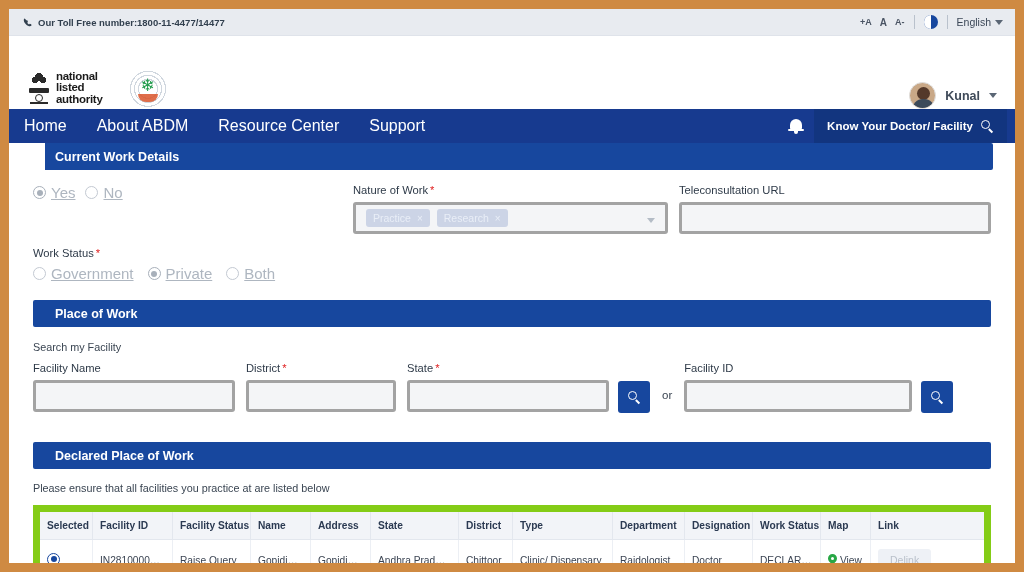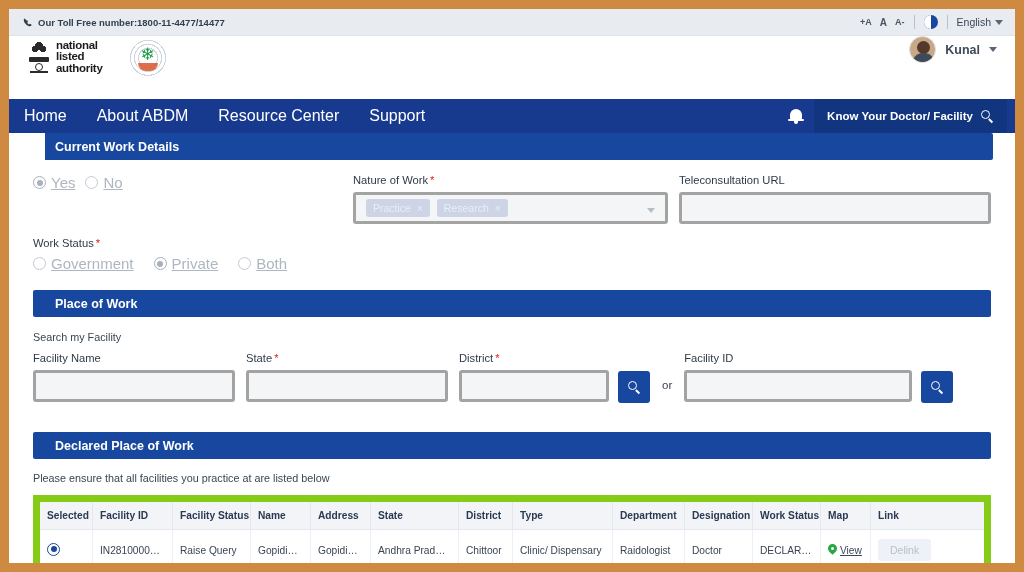--- a/index.html
+++ b/index.html
@@ -32,21 +32,21 @@
   .vdiv { width:1px; height:14px; background:#b9c1cc; }
   .contrast {
     width:14px; height:14px; border-radius:50%; background:#17479e;
     display:inline-block; position:relative; overflow:hidden; cursor:pointer;
   }
   .contrast::after{ content:""; position:absolute; left:0; top:0; width:50%; height:100%; background:#fff; }
   .lang { display:flex; align-items:center; gap:4px; font-size:10.5px; color:#3b4757; cursor:pointer; }
   .chev { width:0;height:0;border-left:4px solid transparent;border-right:4px solid transparent;border-top:5px solid #5a6675; }
 
   
-  .brandbar { height:63px; background:#fff; display:flex; align-items:flex-start; justify-content:space-between; padding:0 18px 0 20px; }
+  .brandbar { height:73px; background:#fff; display:flex; align-items:flex-end; justify-content:space-between; padding:0 18px 0 20px; }
   .logos { display:flex; align-items:center; gap:22px; }
   .nha-logo { display:flex; align-items:center; gap:7px; }
   .emblem { width:20px; height:34px; position:relative; }
   .emblem .lions { position:absolute; top:2px; left:2px; width:16px; height:14px; background:
       radial-gradient(circle at 4px 7px, #2a2a2a 3.2px, transparent 3.4px),
       radial-gradient(circle at 12px 7px, #2a2a2a 3.2px, transparent 3.4px),
       radial-gradient(circle at 8px 4px, #2a2a2a 4px, transparent 4.2px); }
   .emblem .base { position:absolute; top:17px; left:0; width:20px; height:5px; background:#2a2a2a; border-radius:1px; }
   .emblem .chakra { position:absolute; top:23px; left:6px; width:8px; height:8px; border:1.4px solid #2a2a2a; border-radius:50%; }
   .emblem .motto { position:absolute; top:31px; left:1px; width:18px; height:2px; background:#2a2a2a; }
@@ -273,21 +273,21 @@
       </div>
 
       <div style="width:312px; margin-left:11px;">
         <span class="lbl">Teleconsultation URL</span>
         <div class="inp"></div>
       </div>
     </div>
 
     <div style="margin-top:13px;">
       <span class="lbl"><span>Work Status</span><span class="req">*</span></span>
-      <div class="radio-row" style="gap:20px;align-items:flex-end;">
+      <div class="radio-row" style="gap:14px;align-items:flex-end;">
         <label class="radio">
           <span class="rd"></span>
           <span>Government</span>
         </label>
         <label class="radio">
           <span class="rd on"></span>
           <span>Private</span>
         </label>
         <label class="radio">
           <span class="rd"></span>
@@ -300,26 +300,26 @@
       <span>Place of Work</span>
     </div>
 
     <div class="hint" style="margin-top:14px;">Search my Facility</div>
 
     <div class="row" style="margin-top:9px; align-items:flex-start;">
       <div style="width:202px;">
         <span class="lbl">Facility Name</span>
         <div class="inp"></div>
       </div>
+      <div style="width:150px; margin-left:11px;">
+        <span class="lbl"><span>District</span><span class="req">*</span></span>
+        <div class="inp sel"></div>
+      </div>
       <div style="width:202px; margin-left:11px;">
         <span class="lbl"><span>State</span><span class="req">*</span></span>
-        <div class="inp sel"></div>
-      </div>
-      <div style="width:150px; margin-left:11px;">
-        <span class="lbl"><span>District</span><span class="req">*</span></span>
         <div class="inp sel"></div>
       </div>
       <div style="margin-left:9px; margin-top:19px;" class="btn-search">
         <span class="mag">
               <span class="ring"></span>
               <span class="stick"></span>
             </span>
       </div>
       <div class="or">or</div>
       <div style="width:228px;">

